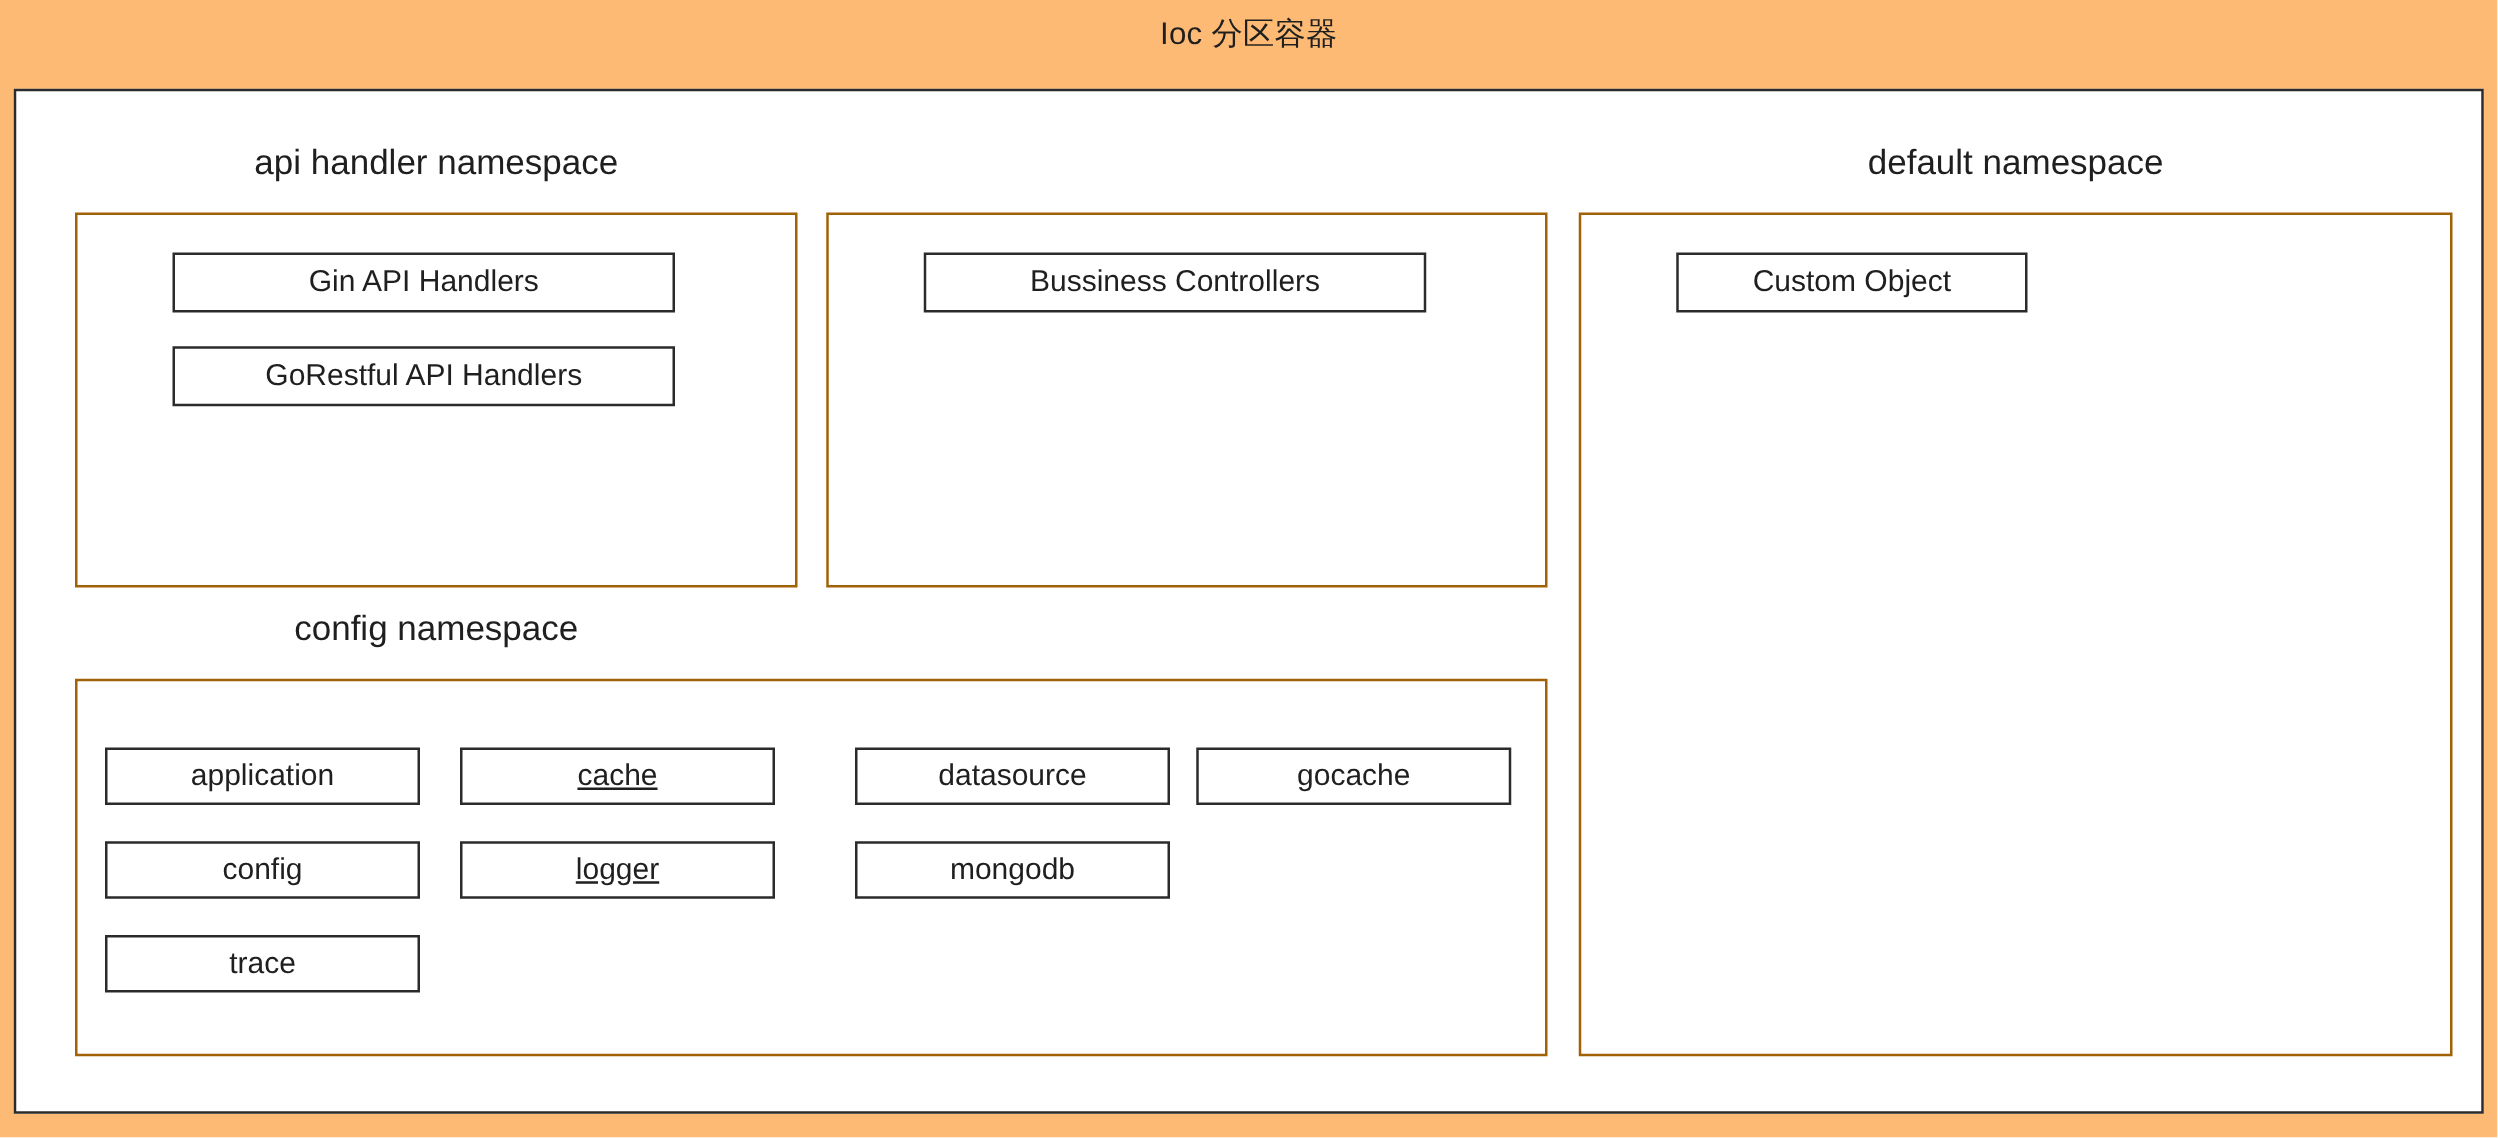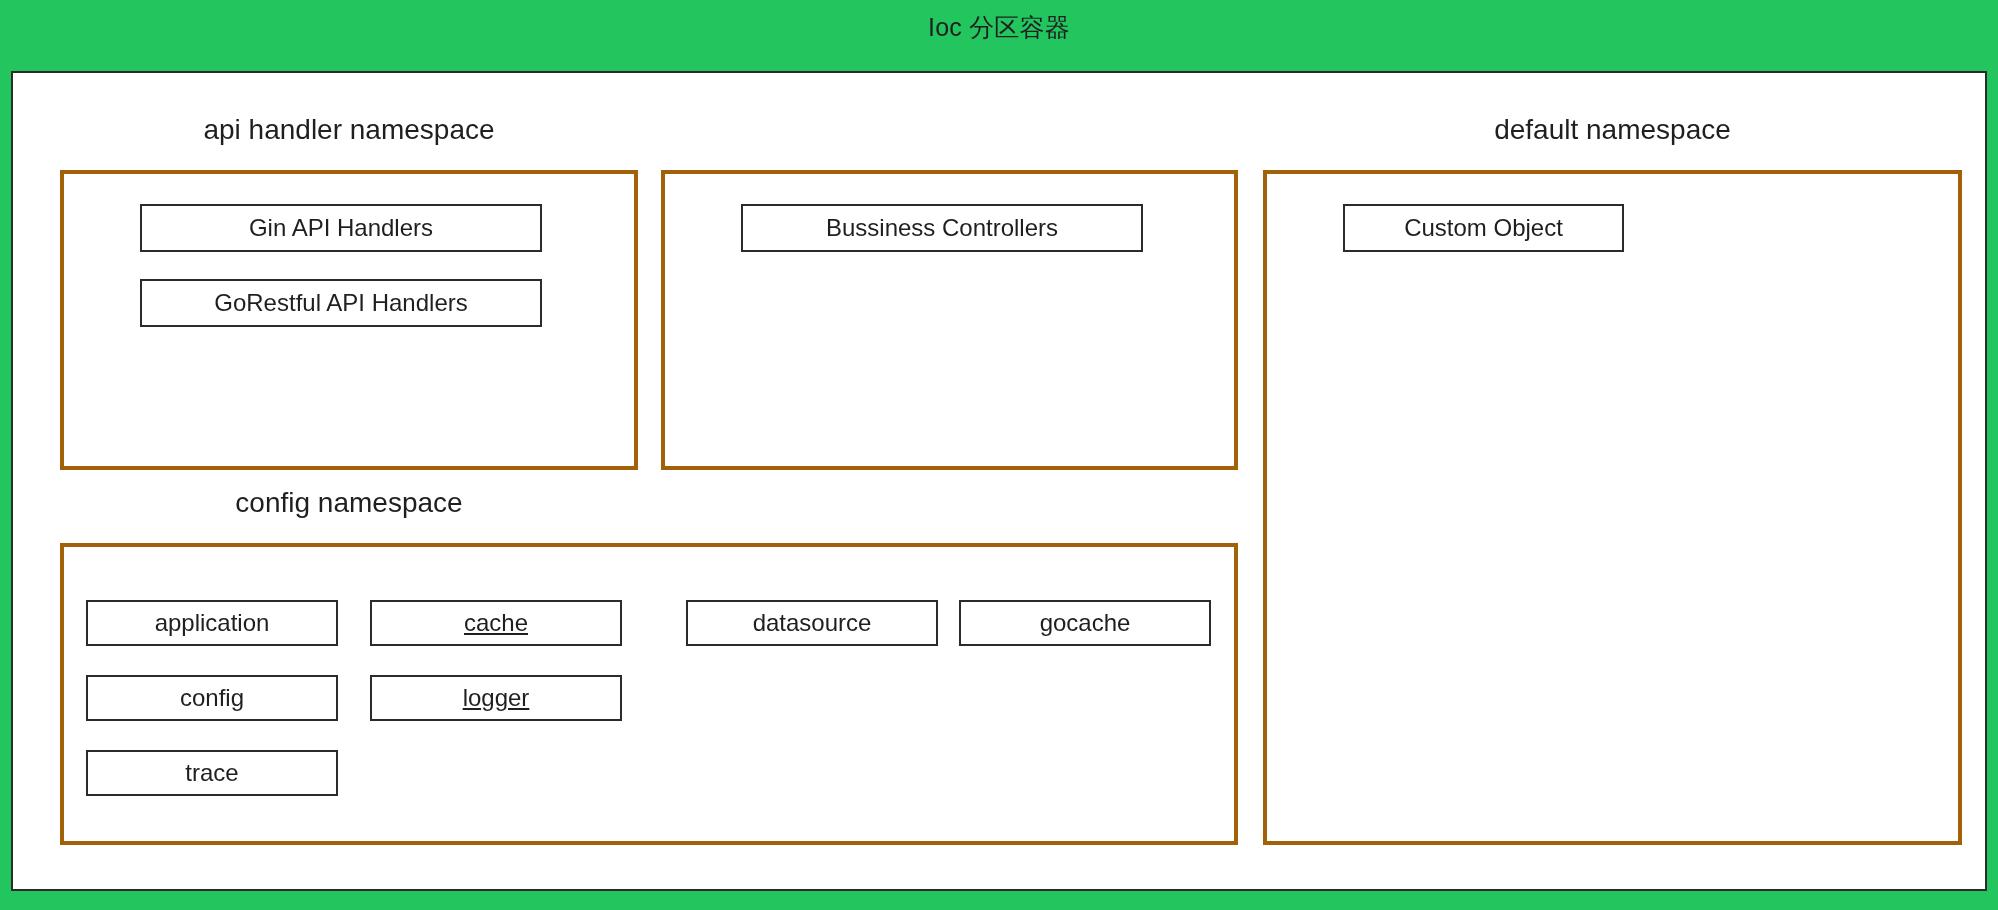--- a/index.html
+++ b/index.html
@@ -10,21 +10,21 @@
   }
   body {
     font-family: "Liberation Sans", "DejaVu Sans", sans-serif;
     color: #1a1a1a;
     -webkit-font-smoothing: antialiased;
   }
   #canvas {
     position: relative;
     width: 1998px;
     height: 910px;
-    background: #22c55e;
+    background: #fdba74;
     overflow: hidden;
   }
 
   
   .diagram-title {
     position: absolute;
     left: 0;
     top: 12px;
     width: 1998px;
     text-align: center;
@@ -45,21 +45,21 @@
   
   .outer-box {
     position: absolute;
     box-sizing: border-box;
     border: 2px solid #2b2b2b;
     background: #ffffff;
   }
   .group-box {
     position: absolute;
     box-sizing: border-box;
-    border: 4px solid #a16207;
+    border: 2px solid #a16207;
     background: #ffffff;
   }
   .item-box {
     position: absolute;
     box-sizing: border-box;
     border: 2px solid #2b2b2b;
     background: #ffffff;
     display: flex;
     align-items: center;
     justify-content: center;
@@ -128,17 +128,18 @@
   <div class="ns-label" id="label-config">config namespace</div>
 
   <div class="group-box" id="box-config">
     <div class="item-box cfg-item cfg-c0 cfg-r0">application</div>
     <div class="item-box cfg-item cfg-c1 cfg-r0">cache</div>
     <div class="item-box cfg-item cfg-c2 cfg-r0">datasource</div>
     <div class="item-box cfg-item cfg-c3 cfg-r0">gocache</div>
 
     <div class="item-box cfg-item cfg-c0 cfg-r1">config</div>
     <div class="item-box cfg-item cfg-c1 cfg-r1">logger</div>
+    <div class="item-box cfg-item cfg-c2 cfg-r1">mongodb</div>
 
     <div class="item-box cfg-item cfg-c0 cfg-r2">trace</div>
   </div>
 
 </div>
 
 </body></html>

